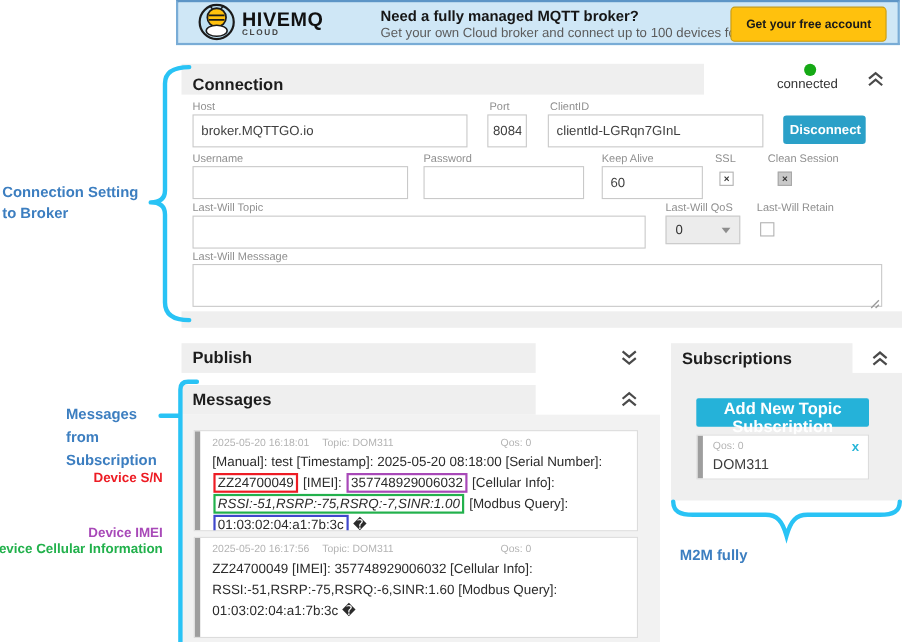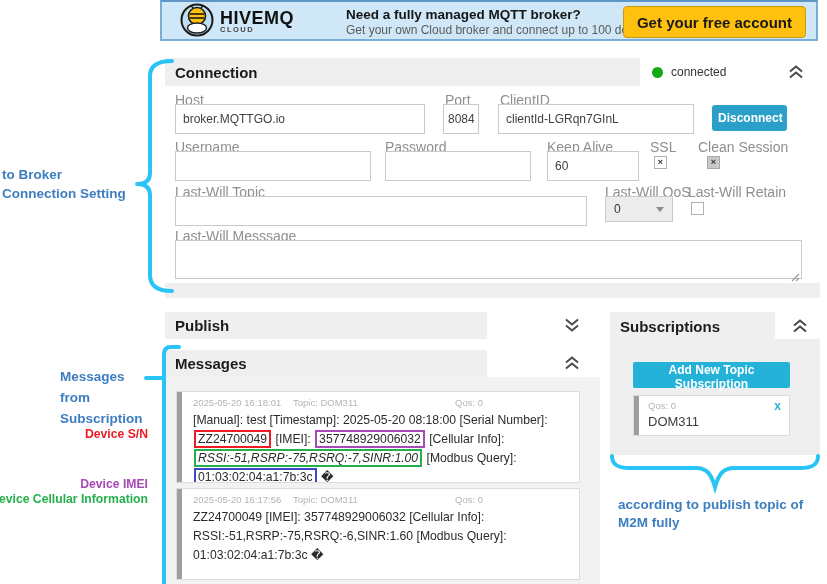--- a/index.html
+++ b/index.html
@@ -8,71 +8,71 @@
 
   
   #banner{position:absolute;left:160px;top:0;width:658px;height:41px;background:#cfe7f6;
           border:2px solid #79acd6;border-top-color:#5d95c6;box-sizing:border-box;}
   #b-logo{position:absolute;left:18px;top:3px;width:160px;height:34px;display:flex;align-items:center;gap:6px;}
   #b-brand{font-weight:bold;font-size:18px;letter-spacing:.5px;color:#111;line-height:16px;}
   #b-sub{font-weight:bold;font-size:7.5px;letter-spacing:1.5px;color:#454545;margin-top:-1px;}
   #b-head{position:absolute;left:184px;top:5px;font-weight:bold;font-size:13.5px;color:#161616;}
   #b-subhead{position:absolute;left:184px;top:21px;font-size:12px;color:#5c5c5c;}
   #b-cta{position:absolute;right:10px;top:4px;height:30px;padding:0 13px;background:#ffc10d;
-         border:1px solid #c79a12;border-radius:4px;font-weight:bold;font-size:15px;color:#191919;
+         border:1px solid #c79a12;border-radius:4px;font-weight:bold;font-size:11px;color:#191919;
          display:flex;align-items:center;cursor:pointer;}
 
   
   .bar{position:absolute;background:#efefef;display:flex;align-items:center;box-sizing:border-box;
        padding-left:10px;font-weight:bold;font-size:15px;color:#1c1c1c;}
   .chev{position:absolute;width:20px;height:16px;cursor:pointer;}
   .chev svg{display:block;}
   .caret{width:0;height:0;border-left:4px solid transparent;border-right:4px solid transparent;
          border-top:5px solid #8d8d8d;}
 
   
-  .lbl{position:absolute;font-size:14px;color:#8f8f8f;}
+  .lbl{position:absolute;font-size:10px;color:#8f8f8f;}
   .inp{position:absolute;height:30px;box-sizing:border-box;border:1px solid #c9c9c9;background:#fff;
        font-family:"Liberation Sans",sans-serif;font-size:12px;color:#3f3f3f;padding:0 7px;}
   .cb{position:absolute;width:13px;height:13px;box-sizing:border-box;border:1px solid #b2b2b2;background:#fff;
       font-size:9px;line-height:11px;text-align:center;font-weight:bold;color:#333;cursor:pointer;}
   .cb.disabled{background:#c9c9c9;border-color:#a8a8a8;}
   #lw-qos{position:absolute;left:605px;top:196px;width:68px;height:26px;box-sizing:border-box;
           border:1px solid #c9c9c9;background:#ececec;font-size:12px;color:#333;display:flex;
           align-items:center;justify-content:space-between;padding:0 8px;cursor:pointer;}
   #lw-msg{position:absolute;left:175px;top:240px;width:627px;height:39px;box-sizing:border-box;
           border:1px solid #c9c9c9;background:#fff;resize:none;}
   #resize-grip{position:absolute;left:791px;top:268px;width:9px;height:9px;}
   #conn-footer{position:absolute;left:165px;top:283px;width:655px;height:15px;background:#efefef;}
   #btn-disconnect{position:absolute;left:712px;top:105px;width:75px;height:26px;background:#2aa0c8;
           border:none;border-radius:3px;color:#fff;font-weight:bold;font-size:12px;cursor:pointer;
           font-family:"Liberation Sans",sans-serif;}
   #conn-status{position:absolute;left:640px;top:58px;width:180px;height:28px;background:#fff;
-          display:flex;align-items:center;}
+          display:flex;align-items:center;flex-direction:column;}
   #status-dot{width:11px;height:11px;border-radius:50%;background:#15a915;margin-left:12px;}
   #status-text{font-size:12px;color:#343434;margin-left:8px;}
 
   
   #messages-content{position:absolute;left:165px;top:377px;width:435px;height:207px;background:#f2f2f2;}
   #messages-list{position:absolute;left:11px;top:14px;width:404px;}
   .msg-card{position:relative;width:404px;height:92px;background:#fff;border:1px solid #dcdcdc;
             box-sizing:border-box;margin-bottom:5px;overflow:hidden;}
   .msg-accent{position:absolute;left:0;top:0;width:5px;height:100%;background:#9e9e9e;}
   .msg-meta{position:relative;height:13px;margin-top:5px;font-size:9.5px;color:#b3b3b3;}
   .msg-time{position:absolute;left:16px;}
   .msg-topic{position:absolute;left:116px;}
   .msg-qos{position:absolute;left:278px;}
   .msg-body{margin:1px 0 0 16px;font-size:12.2px;color:#2b2b2b;}
   .msg-line{height:19px;line-height:19px;white-space:nowrap;}
   .boxseg{display:inline-block;border:2px solid #000;line-height:14px;padding:0 2px;margin:0 1px;}
 
   
   #subs-content{position:absolute;left:610px;top:339px;width:210px;height:116px;background:#efefef;}
   #btn-addsub{position:absolute;left:23px;top:23px;width:157px;height:26px;background:#25b2d9;border:none;
-          border-radius:2px;color:#fff;font-weight:bold;font-size:12px;cursor:pointer;
+          border-radius:2px;color:#fff;font-weight:bold;font-size:15px;cursor:pointer;
           font-family:"Liberation Sans",sans-serif;}
   #subscription-list{position:absolute;left:23px;top:56px;width:157px;}
   .sub-card{position:relative;width:157px;height:41px;background:#fff;border:1px solid #dcdcdc;
             box-sizing:border-box;overflow:hidden;}
   .sub-qos{position:absolute;left:14px;top:4px;font-size:9.5px;color:#b3b3b3;}
   .sub-close{position:absolute;right:8px;top:3px;font-size:12px;font-weight:bold;color:#29b6d8;cursor:pointer;}
   .sub-topic{position:absolute;left:14px;top:18px;font-size:13px;color:#3d3d3d;}
 
   
   .note{position:absolute;font-weight:bold;color:#3c7ec0;}
@@ -102,21 +102,21 @@
     <span>
       <div id="b-brand">HIVEMQ</div>
       <div id="b-sub">CLOUD</div>
     </span>
   </div>
   <div id="b-head">Need a fully managed MQTT broker?</div>
   <div id="b-subhead">Get your own Cloud broker and connect up to 100 devices for free.</div>
   <div id="b-cta">Get your free account</div>
 </div>
 
-<div class="bar" style="left:165px;top:58px;width:475px;height:28px;">
+<div class="bar" style="left:165px;top:58px;width:475px;height:28px;align-items:flex-end;">
   <span>Connection</span>
 </div>
 <div id="conn-status">
   <span id="status-dot"></span>
   <span id="status-text">connected</span>
 </div>
 <span class="chev" style="left:786px;top:64px;">
   <svg width="20" height="16" viewBox="0 0 20 16" fill="none" stroke="#4a4a4a" stroke-width="2">
     <path d="M4 7.5 L10 2.5 L16 7.5"></path>
       <path d="M4 13.5 L10 8.5 L16 13.5"></path>
@@ -227,35 +227,34 @@
       <div class="sub-card">
         <div class="msg-accent"></div>
         <span class="sub-qos">Qos: 0</span>
         <span class="sub-close">x</span>
         <div class="sub-topic">DOM311</div>
       </div>
     </div>
 </div>
 
 <div class="note" id="note-conn">
+  <div>Connection Setting</div>
   <div>to Broker</div>
-  <div>Connection Setting</div>
 </div>
 <div class="note" id="note-msgs">
   <div>Messages</div>
   <div>from</div>
   <div>Subscription</div>
 </div>
 <div id="legend">
     <div style="color: rgb(237, 28, 36);">Device S/N</div>
     <div style="color: rgb(168, 73, 184); margin-top: 35px;">Device IMEI</div>
     <div style="color: rgb(34, 177, 76);">Device Cellular Information</div>
   </div>
 <div class="note" id="note-sub">
-  <div>according to publish topic of</div>
   <div>M2M fully</div>
 </div>
 
 <svg id="overlay">
   <path d="M172,61 Q150,61 150,76 L150,173 Q150,184 137,184 Q150,184 150,195 L150,275 Q150,291 172,291" fill="none" stroke="#29c3f5" stroke-width="4" stroke-linecap="round" stroke-linejoin="round"></path>
   <path d="M179,347 L171,347 Q164,347 164,354 L164,584 M163,378 L146,378" fill="none" stroke="#29c3f5" stroke-width="4" stroke-linecap="round"></path>
   <path d="M612,456 C612,465 618,468 630,468 L696,468 C706,468 711,473 715,487 C719,473 724,468 734,468 L800,468 C812,468 818,465 818,456" fill="none" stroke="#29c3f5" stroke-width="4" stroke-linecap="round"></path>
 </svg>
 
 </body></html>

